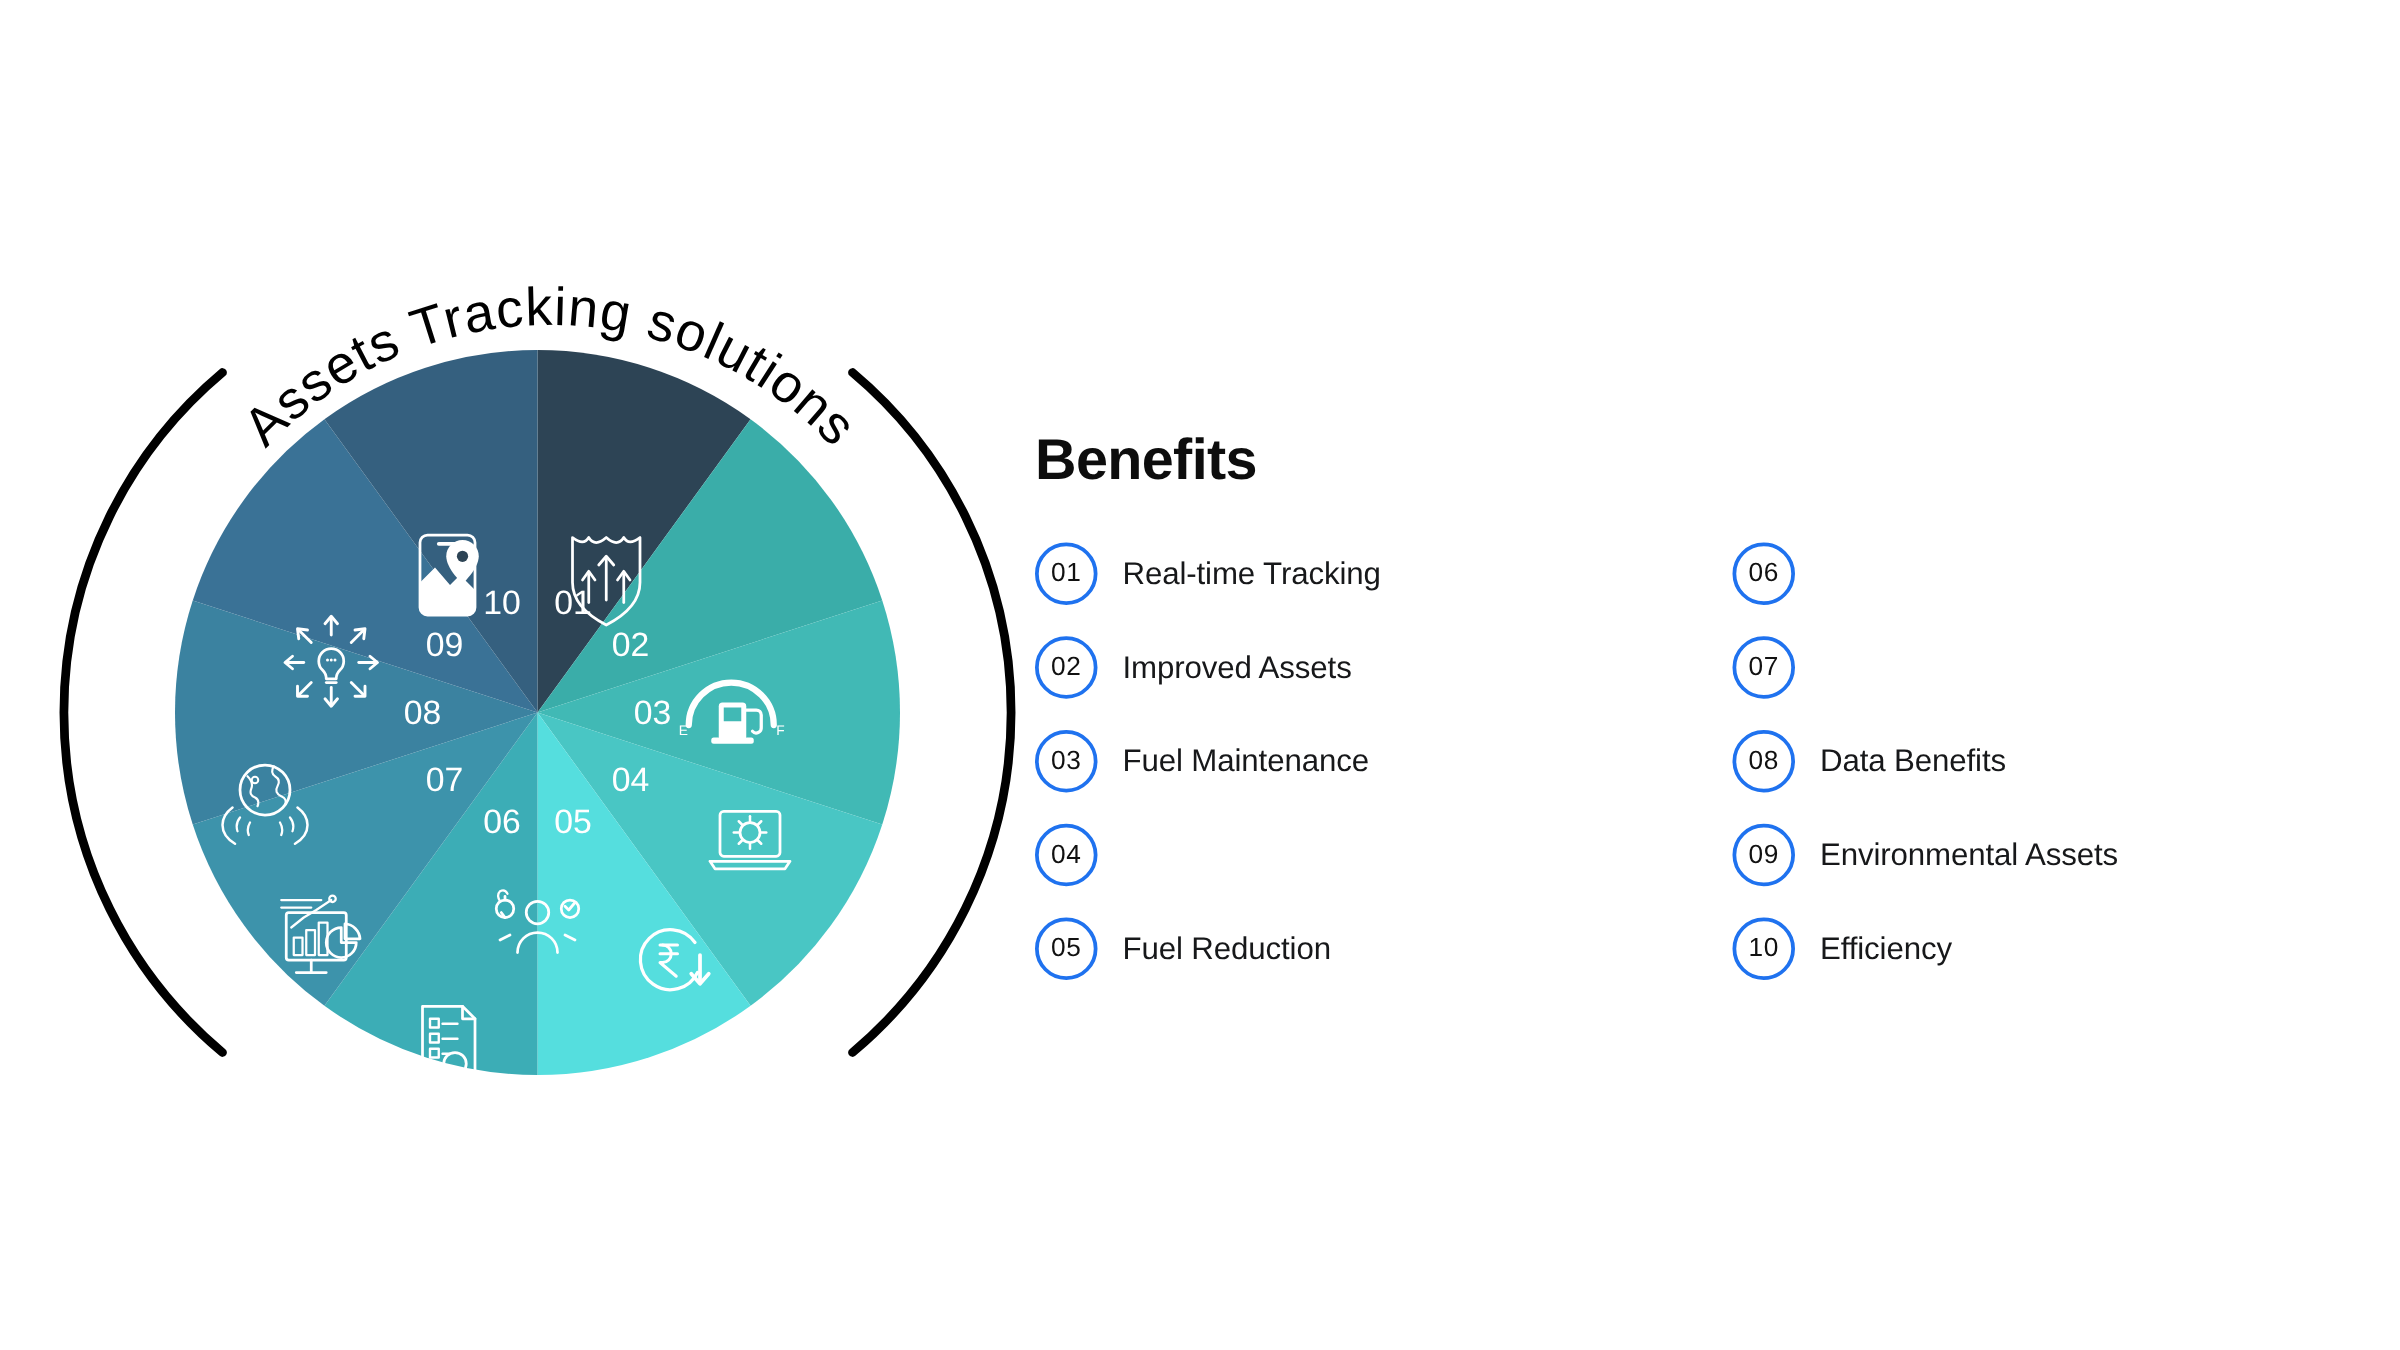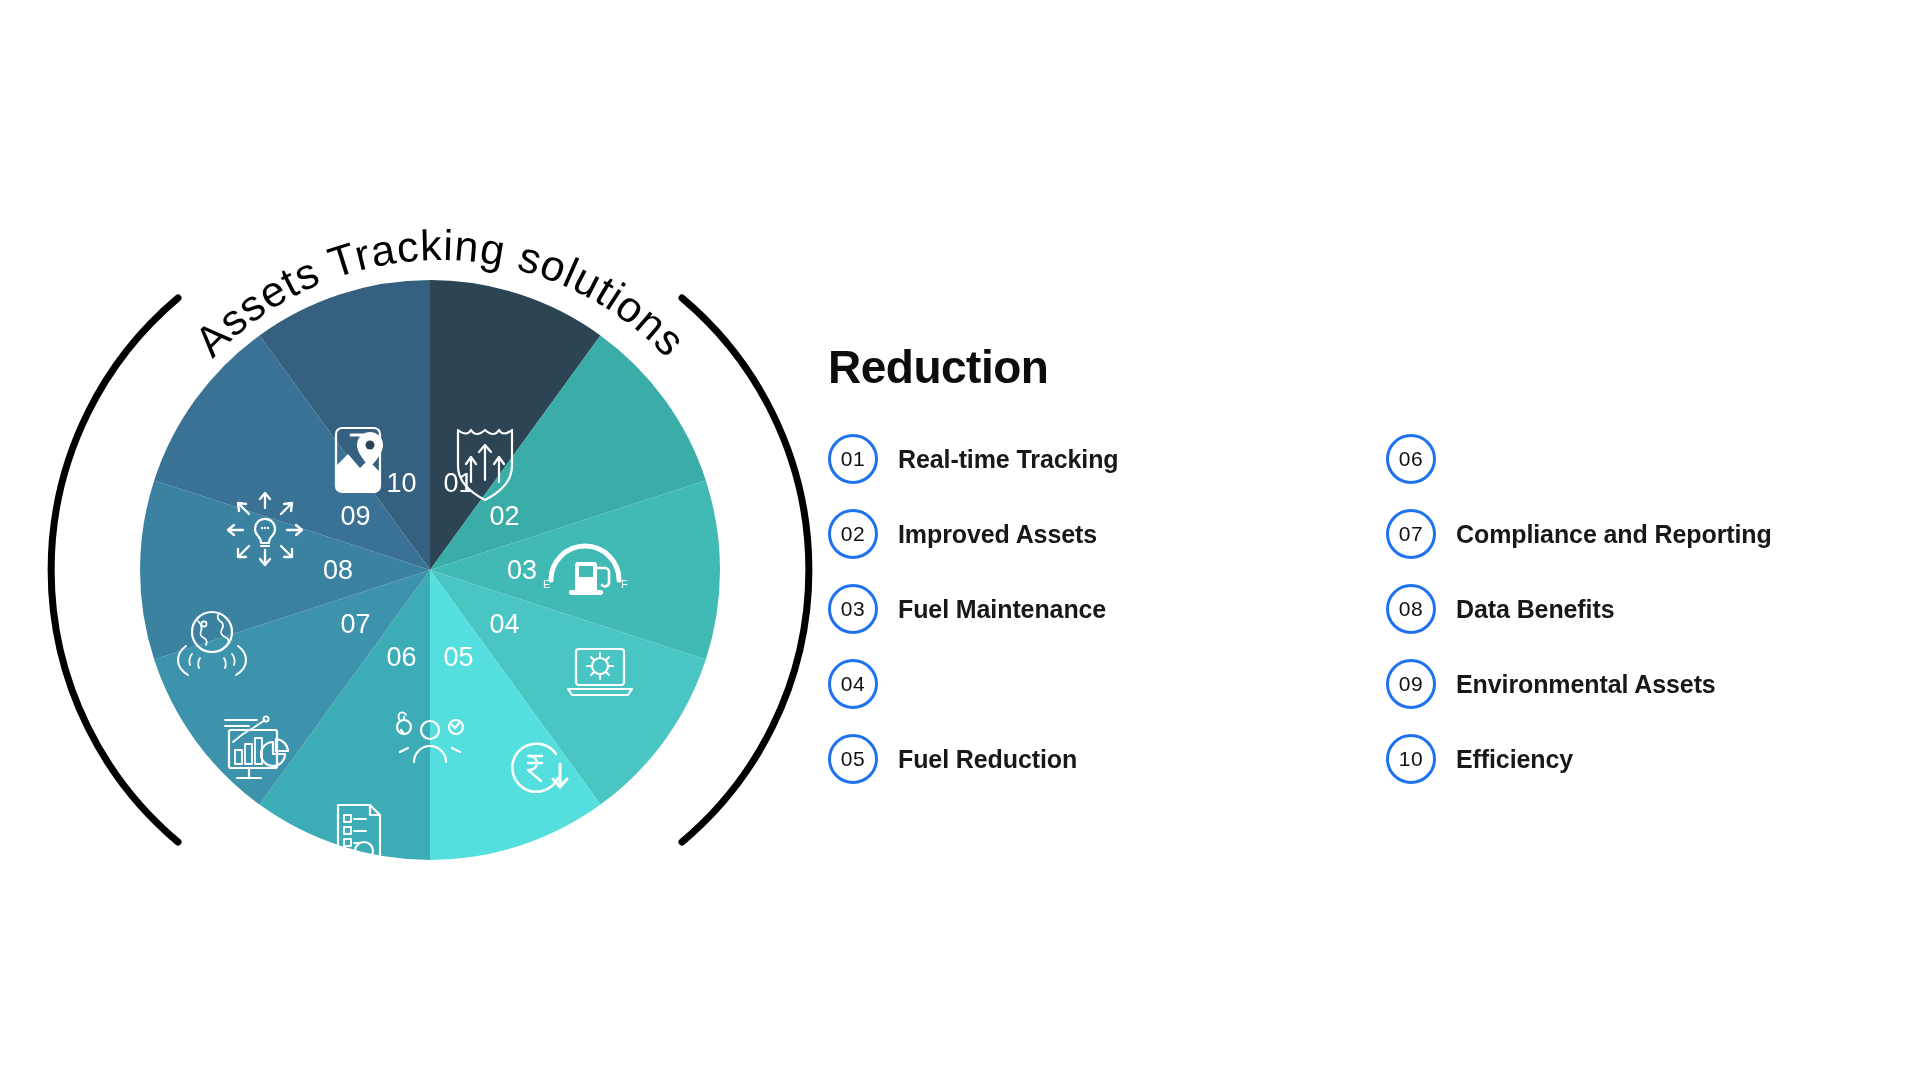--- a/index.html
+++ b/index.html
@@ -47,21 +47,20 @@
     font-size: 21px;
     color: #111;
     background: #fff;
     letter-spacing: 0.5px;
   }
   .benefit-label {
     font-size: 25px;
     color: #17181a;
     white-space: nowrap;
     letter-spacing: -0.1px;
-    font-weight: bold;
   }
 
   
   .seg-num { fill: #ffffff; font-family: "Liberation Sans", sans-serif; font-size: 27px; }
   .arc-title { fill: #000; font-family: "Liberation Sans", sans-serif; font-size: 43px; letter-spacing: 1px; }
   .gauge-letter { fill: #fff; font-family: "Liberation Sans", sans-serif; font-size: 11px; }
 </style>
 </head>
 <body>
 
@@ -239,21 +238,21 @@
         </g>
       </g>
 
       <text class="arc-title">
         <textPath id="title-path" href="#titleArc" startOffset="50%" text-anchor="middle">Assets Tracking solutions</textPath>
       </text>
     </svg>
   </div>
 
   <div id="benefits-panel">
-    <div id="benefits-title">Reduction</div>
+    <div id="benefits-title">Benefits</div>
     <div class="cols">
       <div class="col col-left" id="col-left">
           <div class="benefit-item">
             <div class="badge">01</div>
             <div class="benefit-label">Real-time Tracking</div>
           </div>
           <div class="benefit-item">
             <div class="badge">02</div>
             <div class="benefit-label">Improved Assets</div>
           </div>
@@ -268,21 +267,20 @@
             <div class="badge">05</div>
             <div class="benefit-label">Fuel Reduction</div>
           </div>
         </div>
       <div class="col col-right" id="col-right">
           <div class="benefit-item">
             <div class="badge">06</div>
           </div>
           <div class="benefit-item">
             <div class="badge">07</div>
-            <div class="benefit-label">Compliance and Reporting</div>
           </div>
           <div class="benefit-item">
             <div class="badge">08</div>
             <div class="benefit-label">Data Benefits</div>
           </div>
           <div class="benefit-item">
             <div class="badge">09</div>
             <div class="benefit-label">Environmental Assets</div>
           </div>
           <div class="benefit-item">

